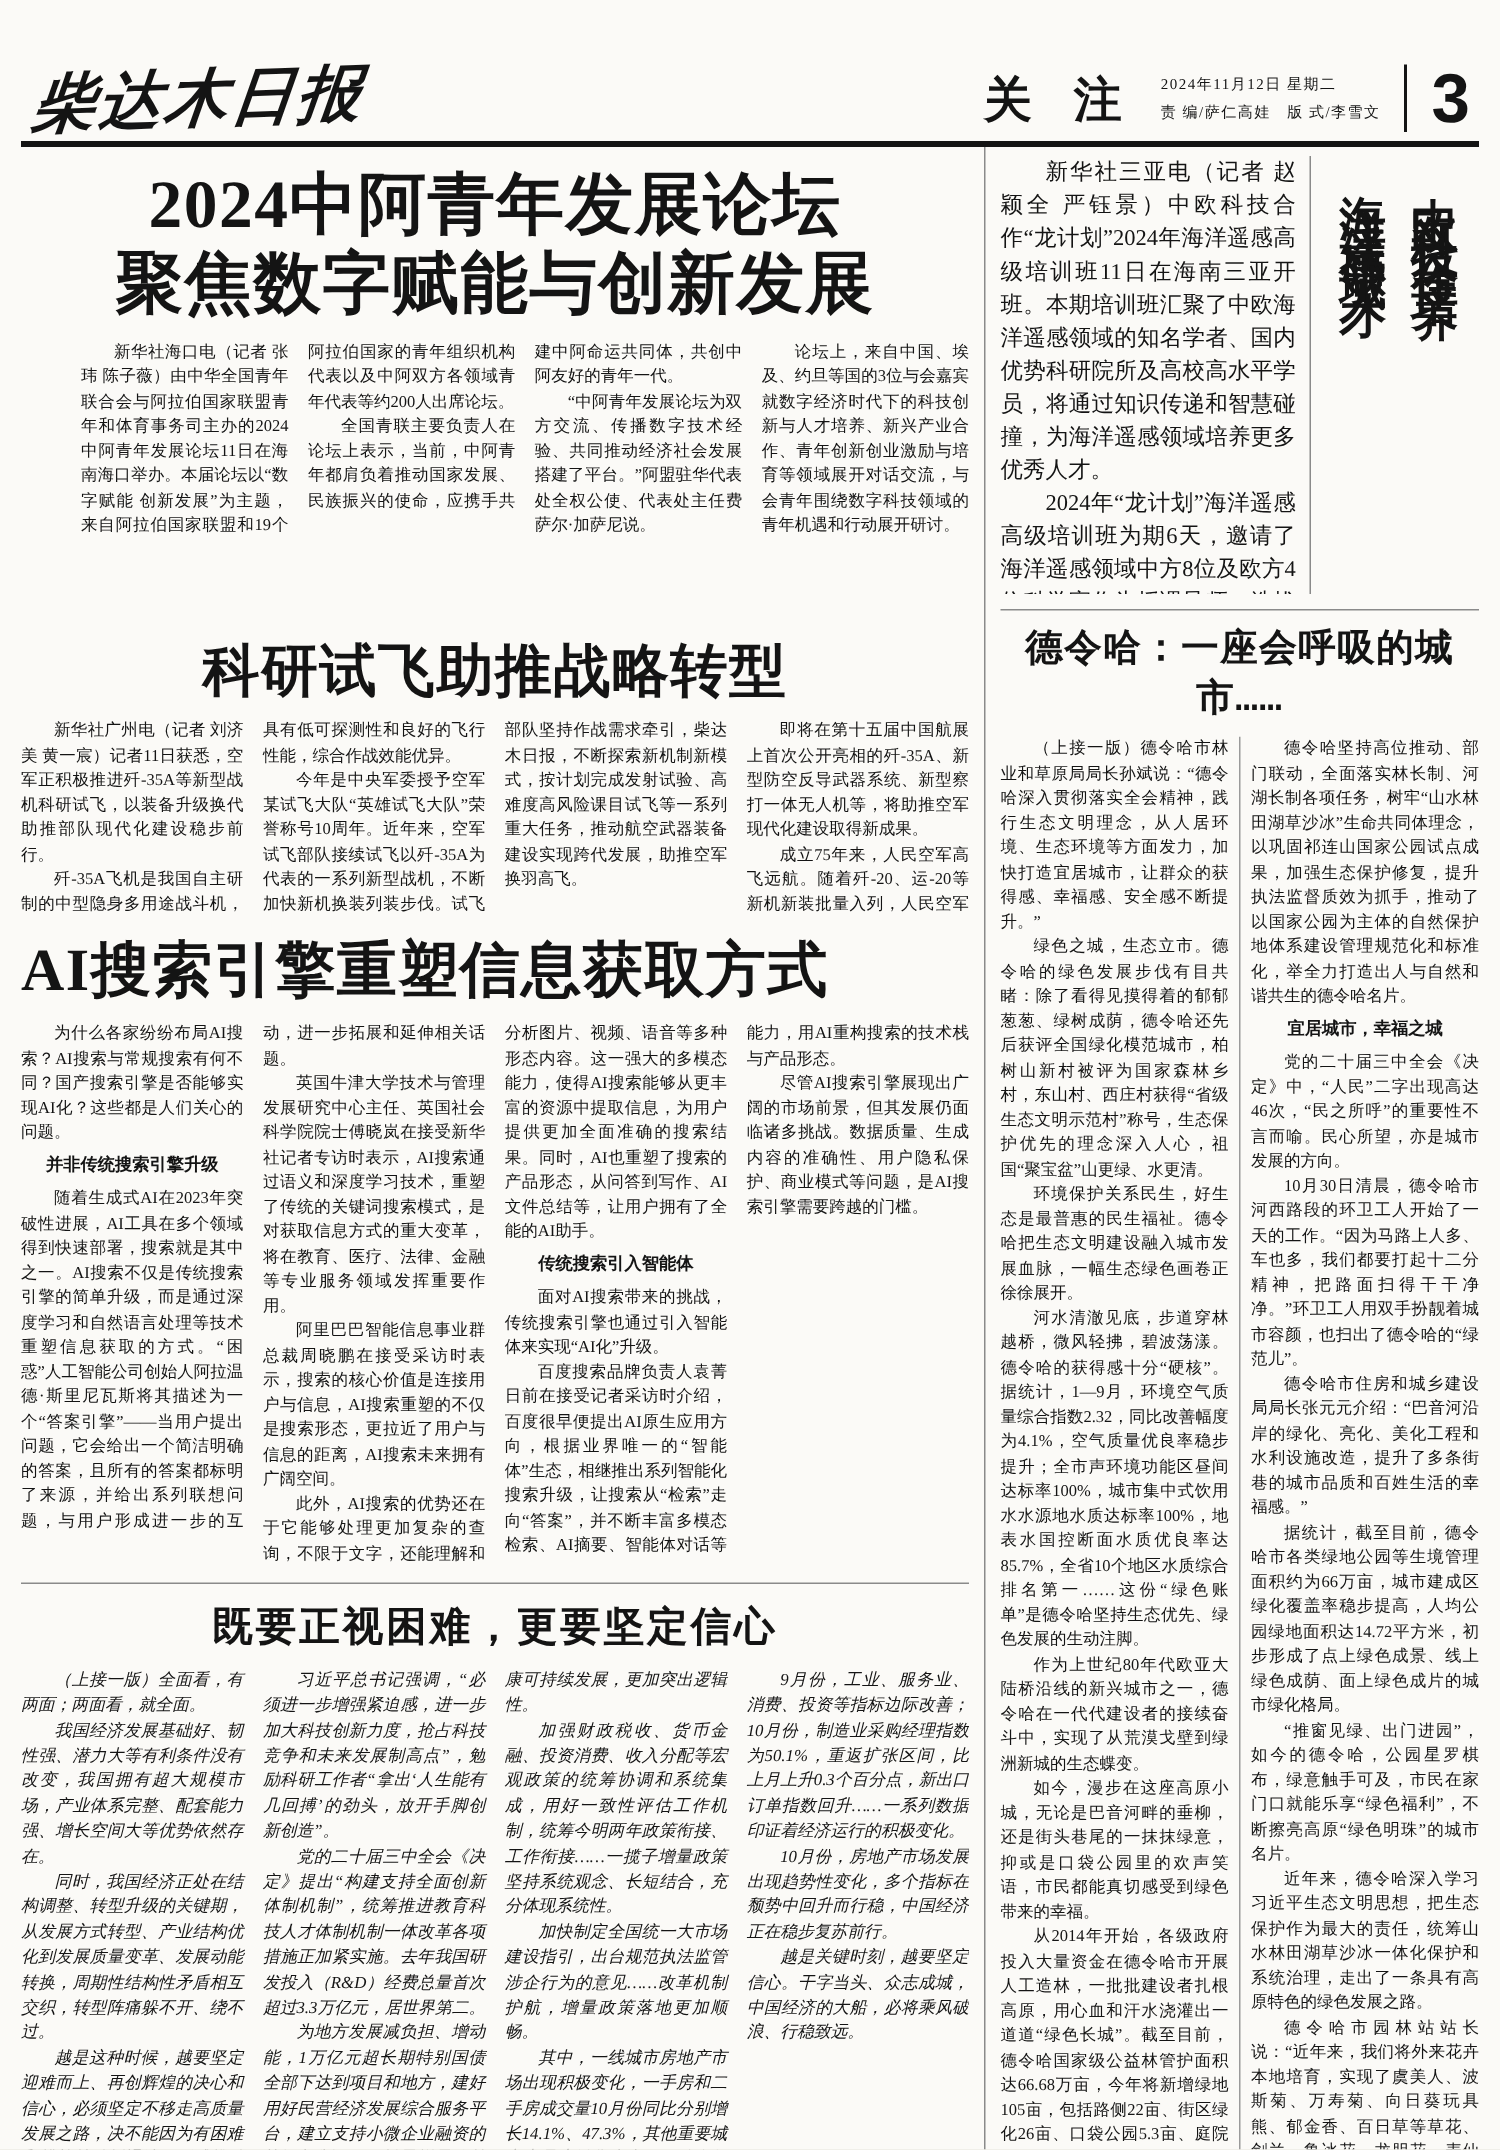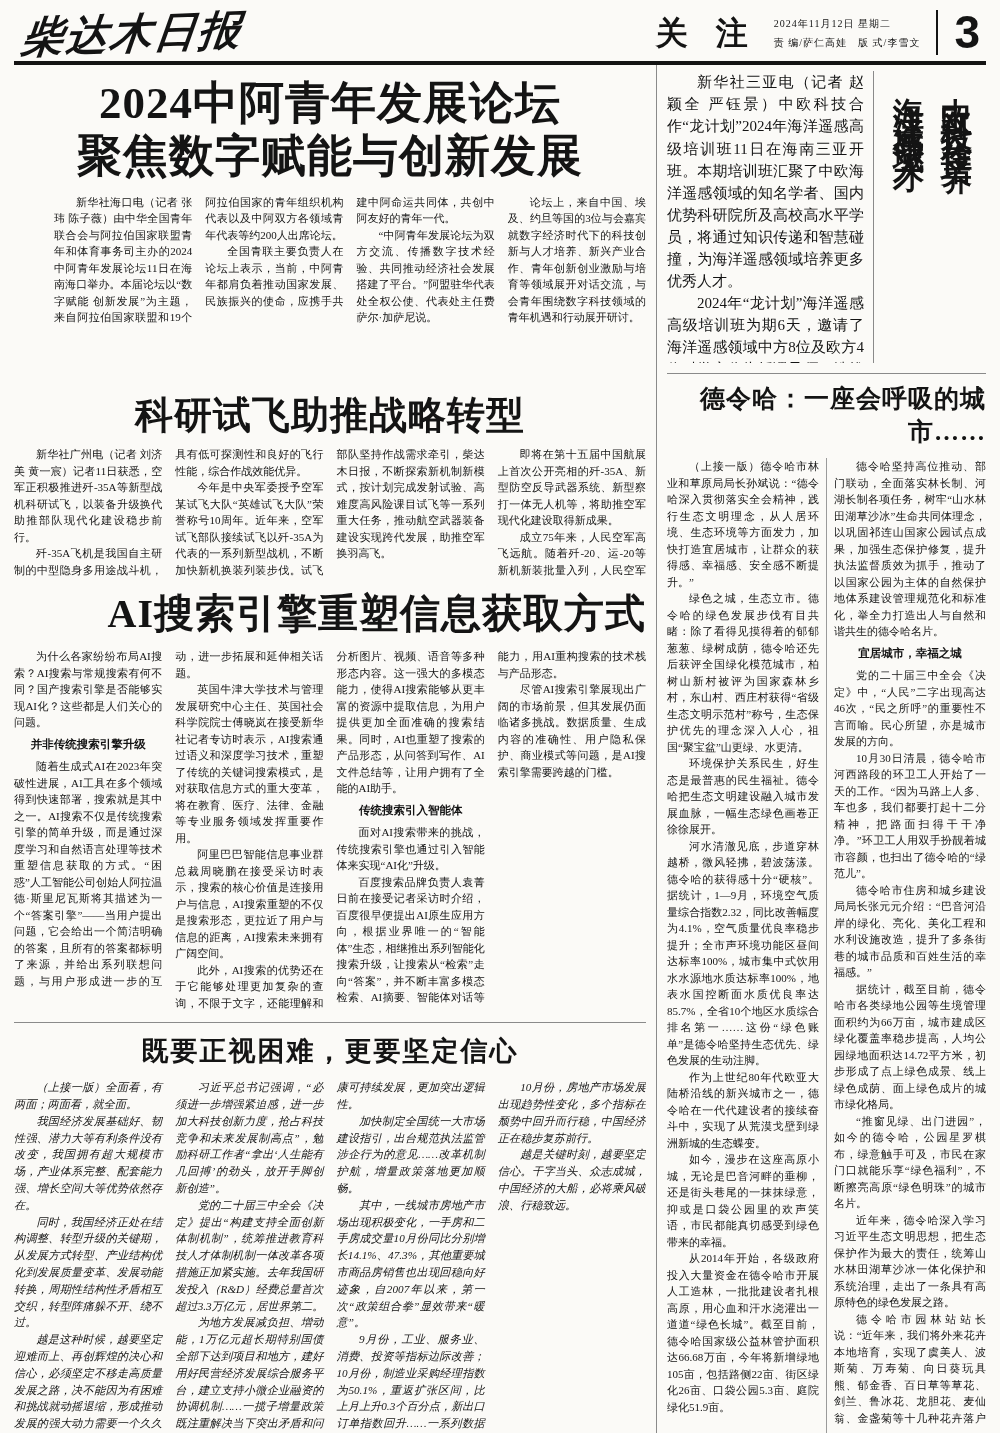--- a/index.html
+++ b/index.html
@@ -2,38 +2,38 @@
 <html><head>
 <meta charset="utf-8">
 <style>
   html,body{margin:0;padding:0;background:#e8e6e0;}
   .page{width:1000px;height:1433px;background:#fbfaf7;color:#141414;overflow:hidden;
         font-family:"Liberation Serif","DejaVu Serif",serif;position:relative;box-sizing:border-box;}
   
   .masthead{display:flex;justify-content:space-between;align-items:flex-end;padding:10px 16px 4px 16px;}
   .paper-name{font-size:42px;font-weight:900;font-style:italic;transform:skewX(-8deg) rotate(-2deg);
               letter-spacing:2px;line-height:1;padding-left:6px;}
-  .masthead-right{display:flex;align-items:center;gap:16px;}
+  .masthead-right{display:flex;align-items:center;gap:16px;margin-top:33px;}
   .section-title{font-size:32px;font-weight:900;letter-spacing:10px;line-height:1;}
   .masthead-meta{font-size:10px;line-height:1.9;letter-spacing:1px;text-align:left;white-space:nowrap;}
   .pageno{font-size:46px;font-weight:700;font-family:"Liberation Sans",sans-serif;line-height:.9;
           border-left:2px solid #141414;padding:2px 4px 2px 16px;}
   .rule-thick{height:4px;background:#141414;margin:2px 14px 0 14px;}
   
   .content{display:flex;padding:0 14px;box-sizing:border-box;}
   .left-region{width:642px;flex:0 0 642px;padding-right:10px;box-sizing:border-box;}
   .right-region{flex:1;border-left:1px solid #8a8a8a;padding-left:10px;min-width:0;}
   
   .headline-xl{font-size:45px;font-weight:900;text-align:center;line-height:1.18;margin:12px 0 10px;letter-spacing:1px;}
   .headline-lg{font-size:38px;font-weight:900;text-align:center;line-height:1.22;margin:10px 0 8px;letter-spacing:1px;}
-  .headline-md{font-size:40px;font-weight:900;text-align:right;line-height:1.1;margin:14px 0 12px;letter-spacing:1px;}
+  .headline-md{font-size:40px;font-weight:900;text-align:left;line-height:1.1;margin:14px 0 12px;letter-spacing:1px;}
   .headline-box{font-size:27px;font-weight:700;font-family:Liberation Serif, serif;
                 text-align:center;margin:10px 0 10px;letter-spacing:2px;}
-  .headline-delingha{font-size:25px;font-weight:700;font-family:Liberation Serif, serif;
-                text-align:right;margin:8px 0 10px;letter-spacing:1px;}
+  .headline-delingha{font-size:25px;font-weight:700;font-family:Liberation Mono, monospace;
+                text-align:center;margin:8px 0 10px;letter-spacing:1px;}
   
   .body-cols{column-gap:13px;column-fill:auto;font-size:11px;line-height:1.5;text-align:justify;overflow:hidden;}
   .cols4{column-count:4;}
   .cols2{column-count:2;column-rule:1px solid #9a9a9a;column-gap:15px;}
   .h-youth{height:142px;margin-left:40px;}
   .h-airforce{height:132px;}
   .h-ai{height:366px;}
   .h-confidence{height:392px;}
   .h-delingha{height:988px;}
   .para{margin:0;text-indent:2em;}
@@ -118,20 +118,21 @@
       <article>
         <h1 class="headline-box">既要正视困难，更要坚定信心</h1>
         <div class="body-cols cols4 h-confidence kai">
             <p class="para">（上接一版）全面看，有两面；两面看，就全面。</p>
             <p class="para">我国经济发展基础好、韧性强、潜力大等有利条件没有改变，我国拥有超大规模市场，产业体系完整、配套能力强、增长空间大等优势依然存在。</p>
             <p class="para">同时，我国经济正处在结构调整、转型升级的关键期，从发展方式转型、产业结构优化到发展质量变革、发展动能转换，周期性结构性矛盾相互交织，转型阵痛躲不开、绕不过。</p>
             <p class="para">越是这种时候，越要坚定迎难而上、再创辉煌的决心和信心，必须坚定不移走高质量发展之路，决不能因为有困难和挑战就动摇退缩，形成推动发展的强大动力需要一个久久为功的过程。</p>
             <p class="para">习近平总书记强调，“必须进一步增强紧迫感，进一步加大科技创新力度，抢占科技竞争和未来发展制高点”，勉励科研工作者“拿出‘人生能有几回搏’的劲头，放开手脚创新创造”。</p>
             <p class="para">党的二十届三中全会《决定》提出“构建支持全面创新体制机制”，统筹推进教育科技人才体制机制一体改革各项措施正加紧实施。去年我国研发投入（R&amp;D）经费总量首次超过3.3万亿元，居世界第二。</p>
             <p class="para">为地方发展减负担、增动能，1万亿元超长期特别国债全部下达到项目和地方，建好用好民营经济发展综合服务平台，建立支持小微企业融资的协调机制……一揽子增量政策既注重解决当下突出矛盾和问题，又着眼于我国经济长期健康可持续发展，更加突出逻辑性。</p>
+            <p class="para">加强财政税收、货币金融、投资消费、收入分配等宏观政策的统筹协调和系统集成，用好一致性评估工作机制，统筹今明两年政策衔接、工作衔接……一揽子增量政策坚持系统观念、长短结合，充分体现系统性。</p>
             <p class="para">加快制定全国统一大市场建设指引，出台规范执法监管涉企行为的意见……改革机制护航，增量政策落地更加顺畅。</p>
             <p class="para">其中，一线城市房地产市场出现积极变化，一手房和二手房成交量10月份同比分别增长14.1%、47.3%，其他重要城市商品房销售也出现回稳向好迹象，自2007年以来，第一次“政策组合拳”显效带来“暖意”。</p>
             <p class="para">9月份，工业、服务业、消费、投资等指标边际改善；10月份，制造业采购经理指数为50.1%，重返扩张区间，比上月上升0.3个百分点，新出口订单指数回升……一系列数据印证着经济运行的积极变化。</p>
             <p class="para">10月份，房地产市场发展出现趋势性变化，多个指标在颓势中回升而行稳，中国经济正在稳步复苏前行。</p>
             <p class="para">越是关键时刻，越要坚定信心。干字当头、众志成城，中国经济的大船，必将乘风破浪、行稳致远。</p>
           </div>
       </article>
 
     </section>
 

